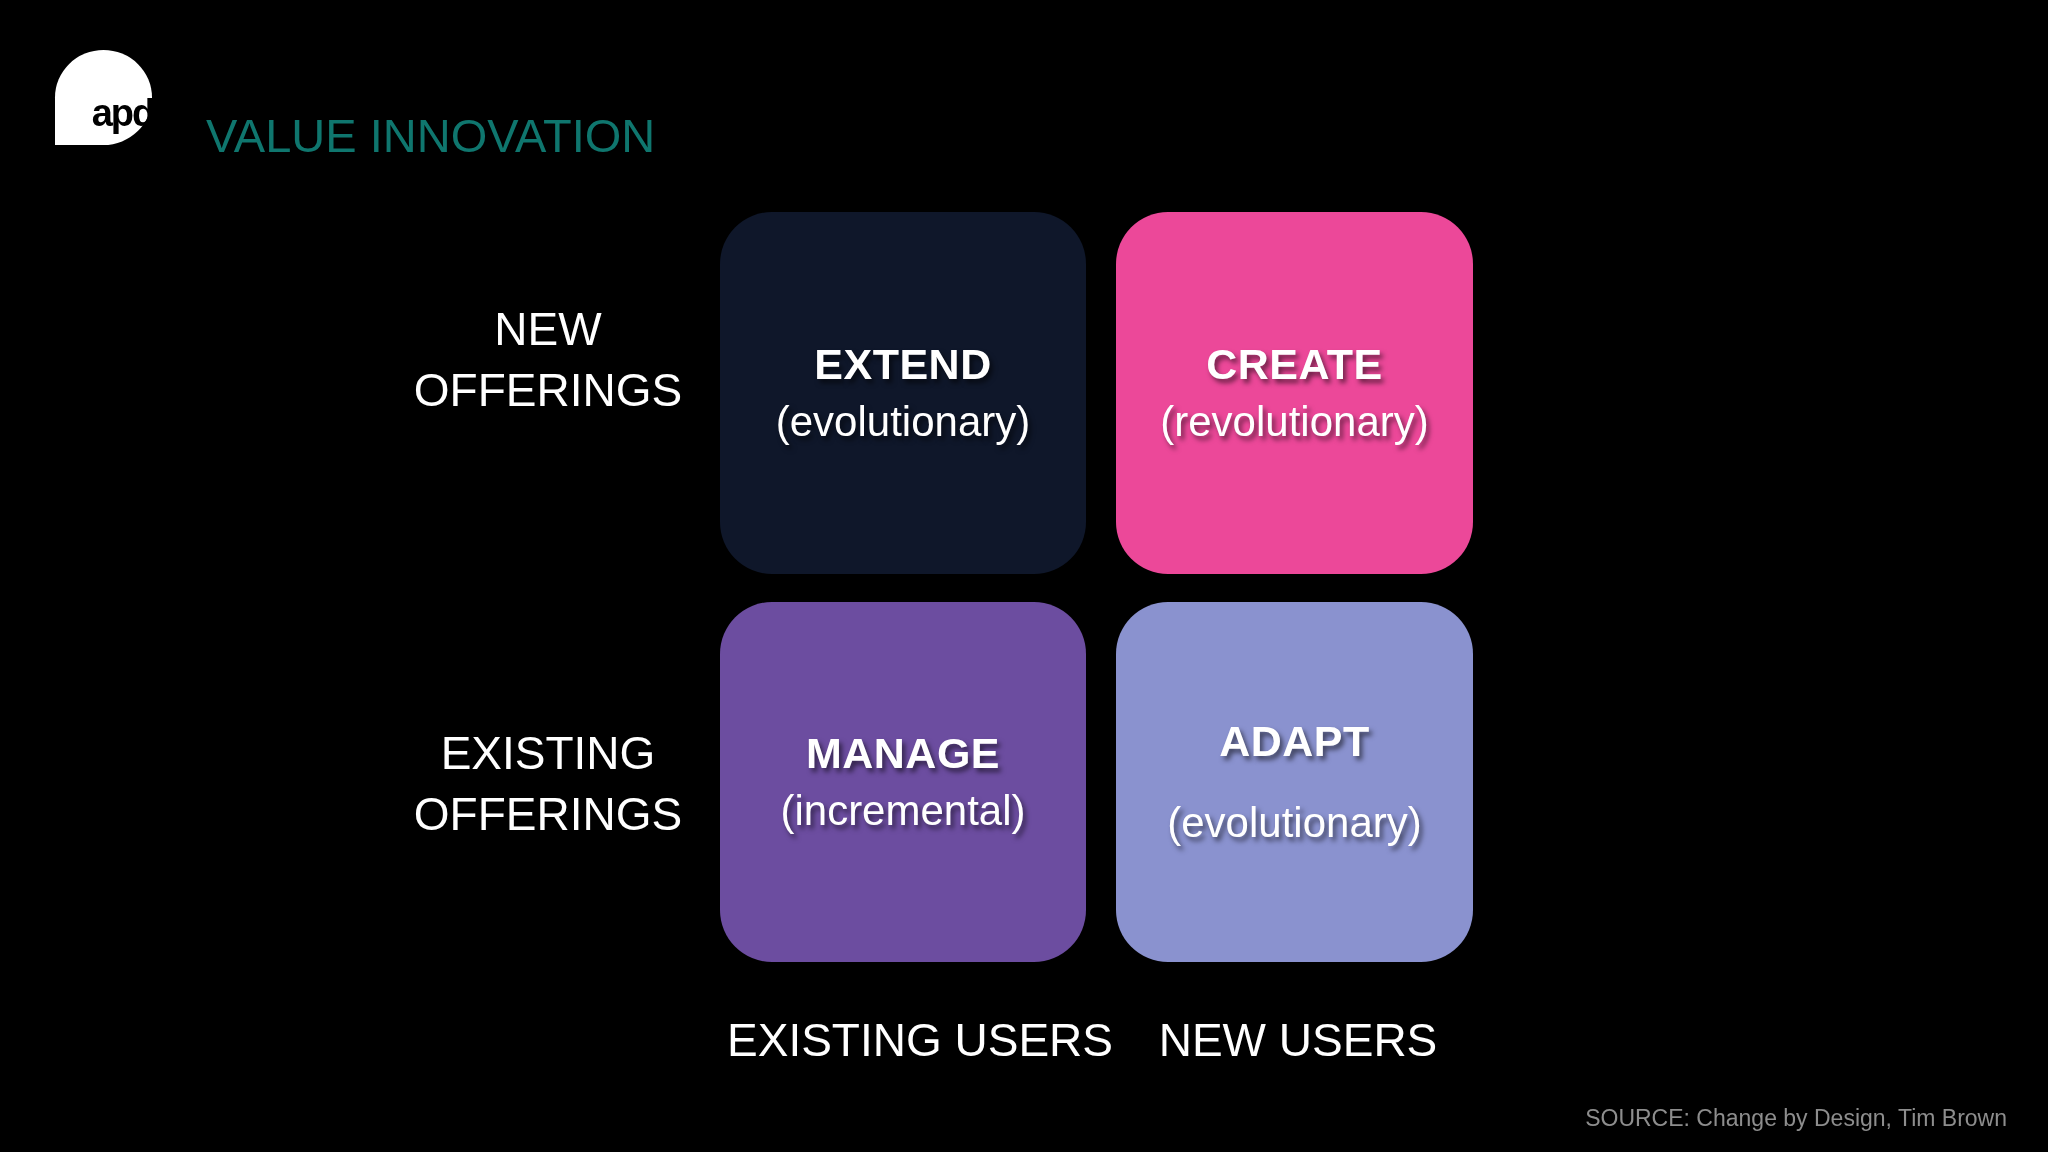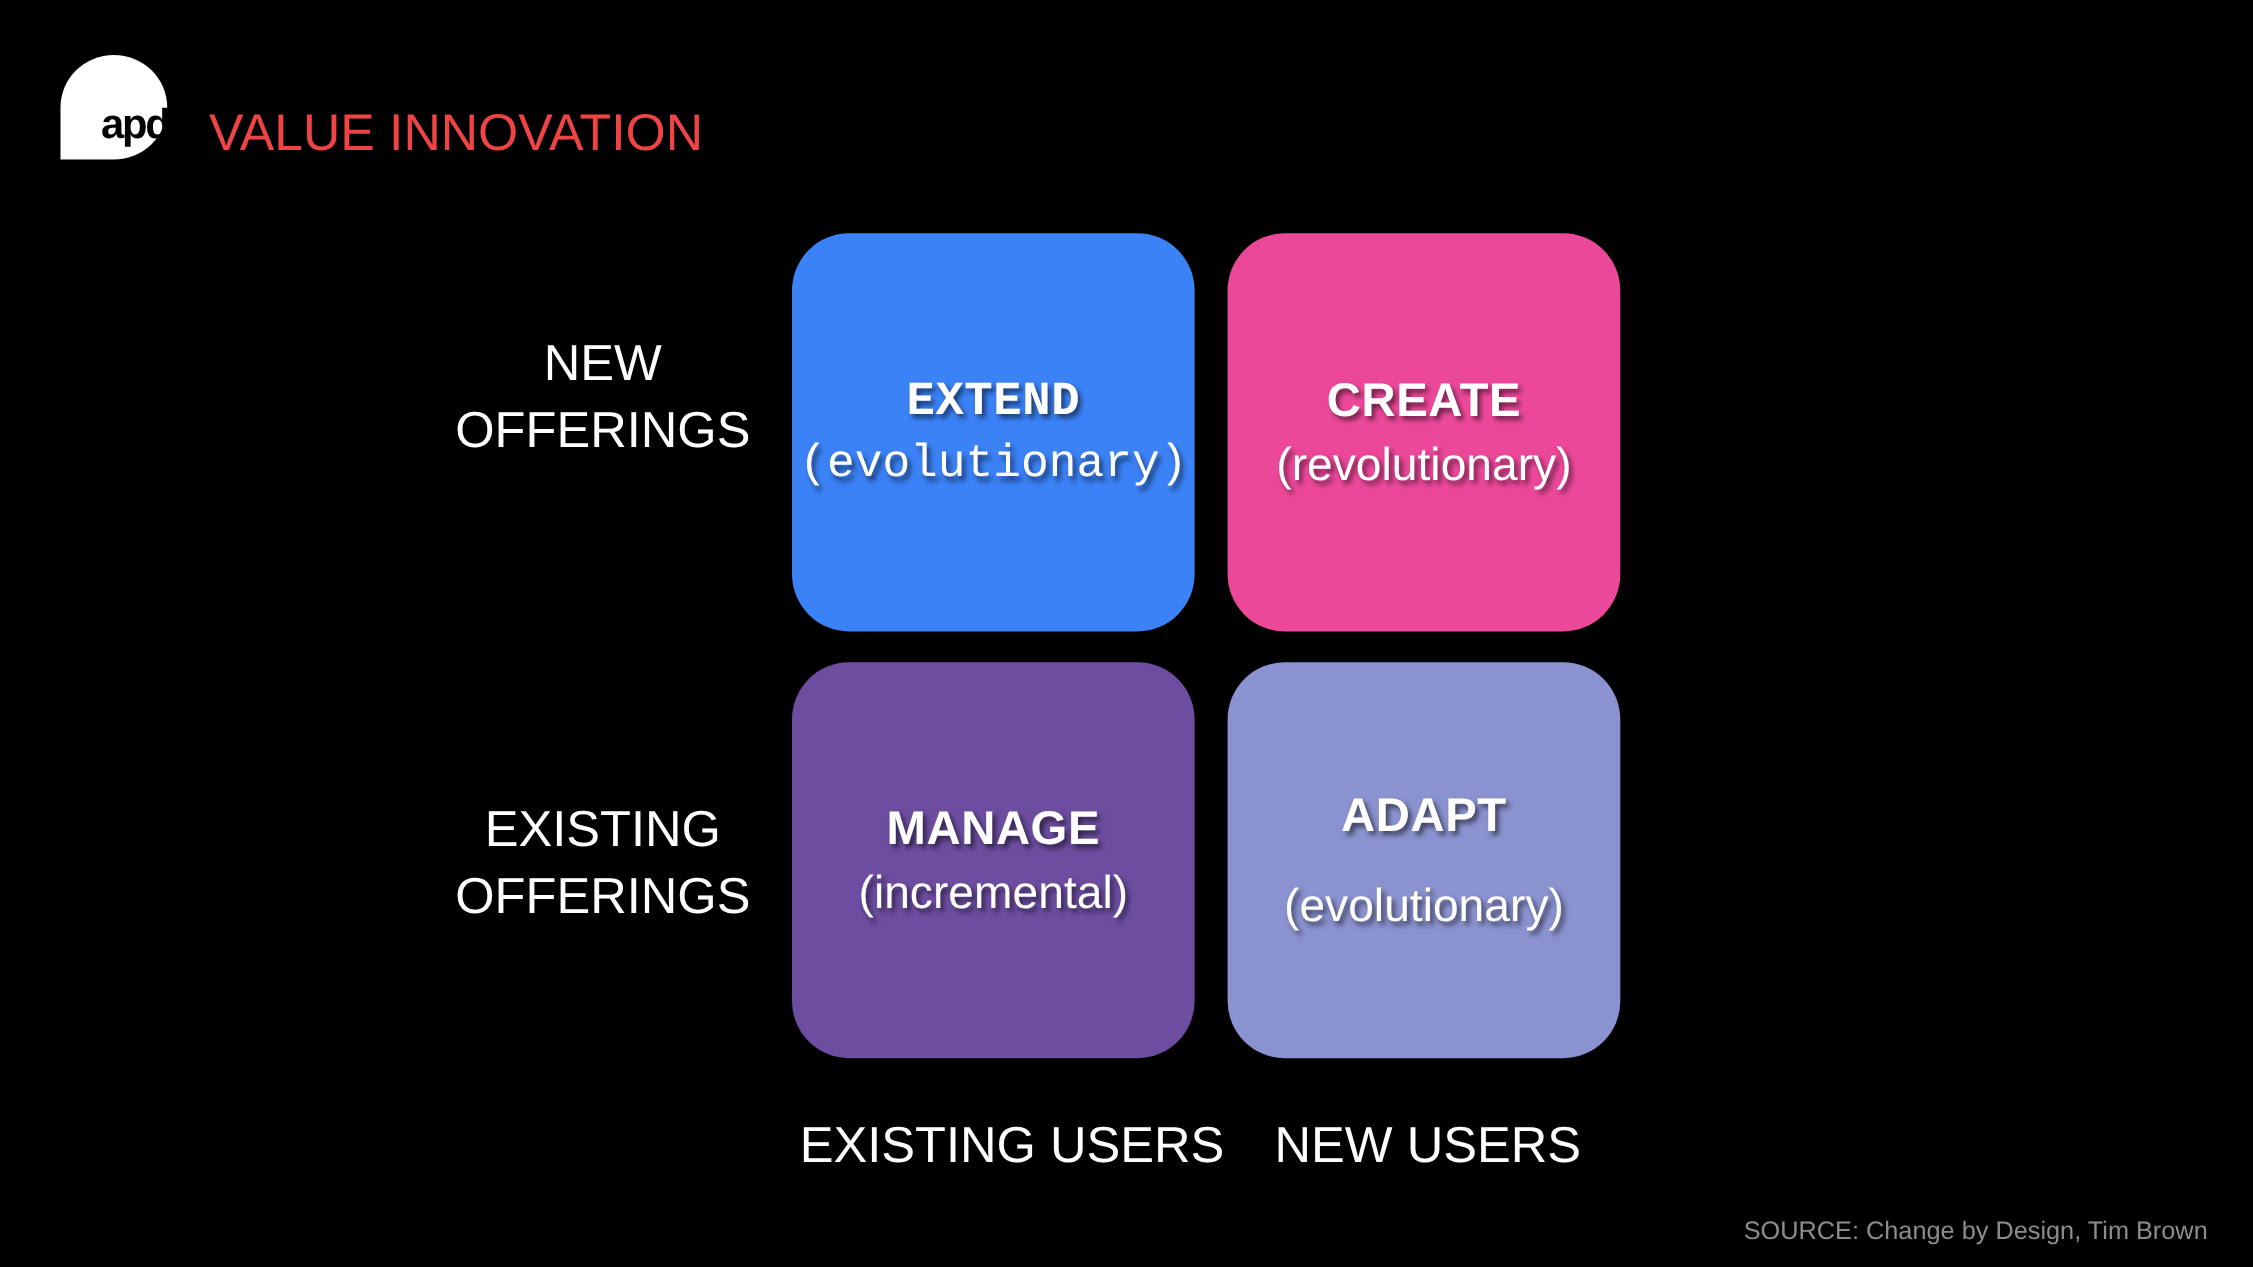--- a/index.html
+++ b/index.html
@@ -38,24 +38,24 @@
     padding-bottom: 13px;
     transform: translateX(5px);
     margin-left: 28px;
   }
 
   
   .title {
     position: absolute;
     left: 190px;
     top: 92px;
-    margin: 0;
+    margin: 16px;
     font-size: 47px;
     font-weight: 400;
-    color: #ef4444;
+    color: #0f766e;
     letter-spacing: 0px;
     white-space: nowrap;
   }
 
   
   .quadrant {
     position: absolute;
     border-radius: 52px;
     display: flex;
     flex-direction: column;
@@ -132,21 +132,21 @@
   <div class="row-label rl-new">
     <span>NEW</span><br>
     <span>OFFERINGS</span>
   </div>
 
   <div class="row-label rl-existing">
     <span>EXISTING</span><br>
     <span>OFFERINGS</span>
   </div>
 
-  <div class="quadrant q-extend" style="background: #3b82f6; font-family: Liberation Mono, monospace;">
+  <div class="quadrant q-extend" style="background: #0f172a;">
     <div class="q-name">EXTEND</div>
     <div class="q-qual">(evolutionary)</div>
   </div>
 
   <div class="quadrant q-create" style="background: #ec4899;">
     <div class="q-name">CREATE</div>
     <div class="q-qual">(revolutionary)</div>
   </div>
 
   <div class="quadrant q-manage" style="background: rgb(108, 77, 160);">

